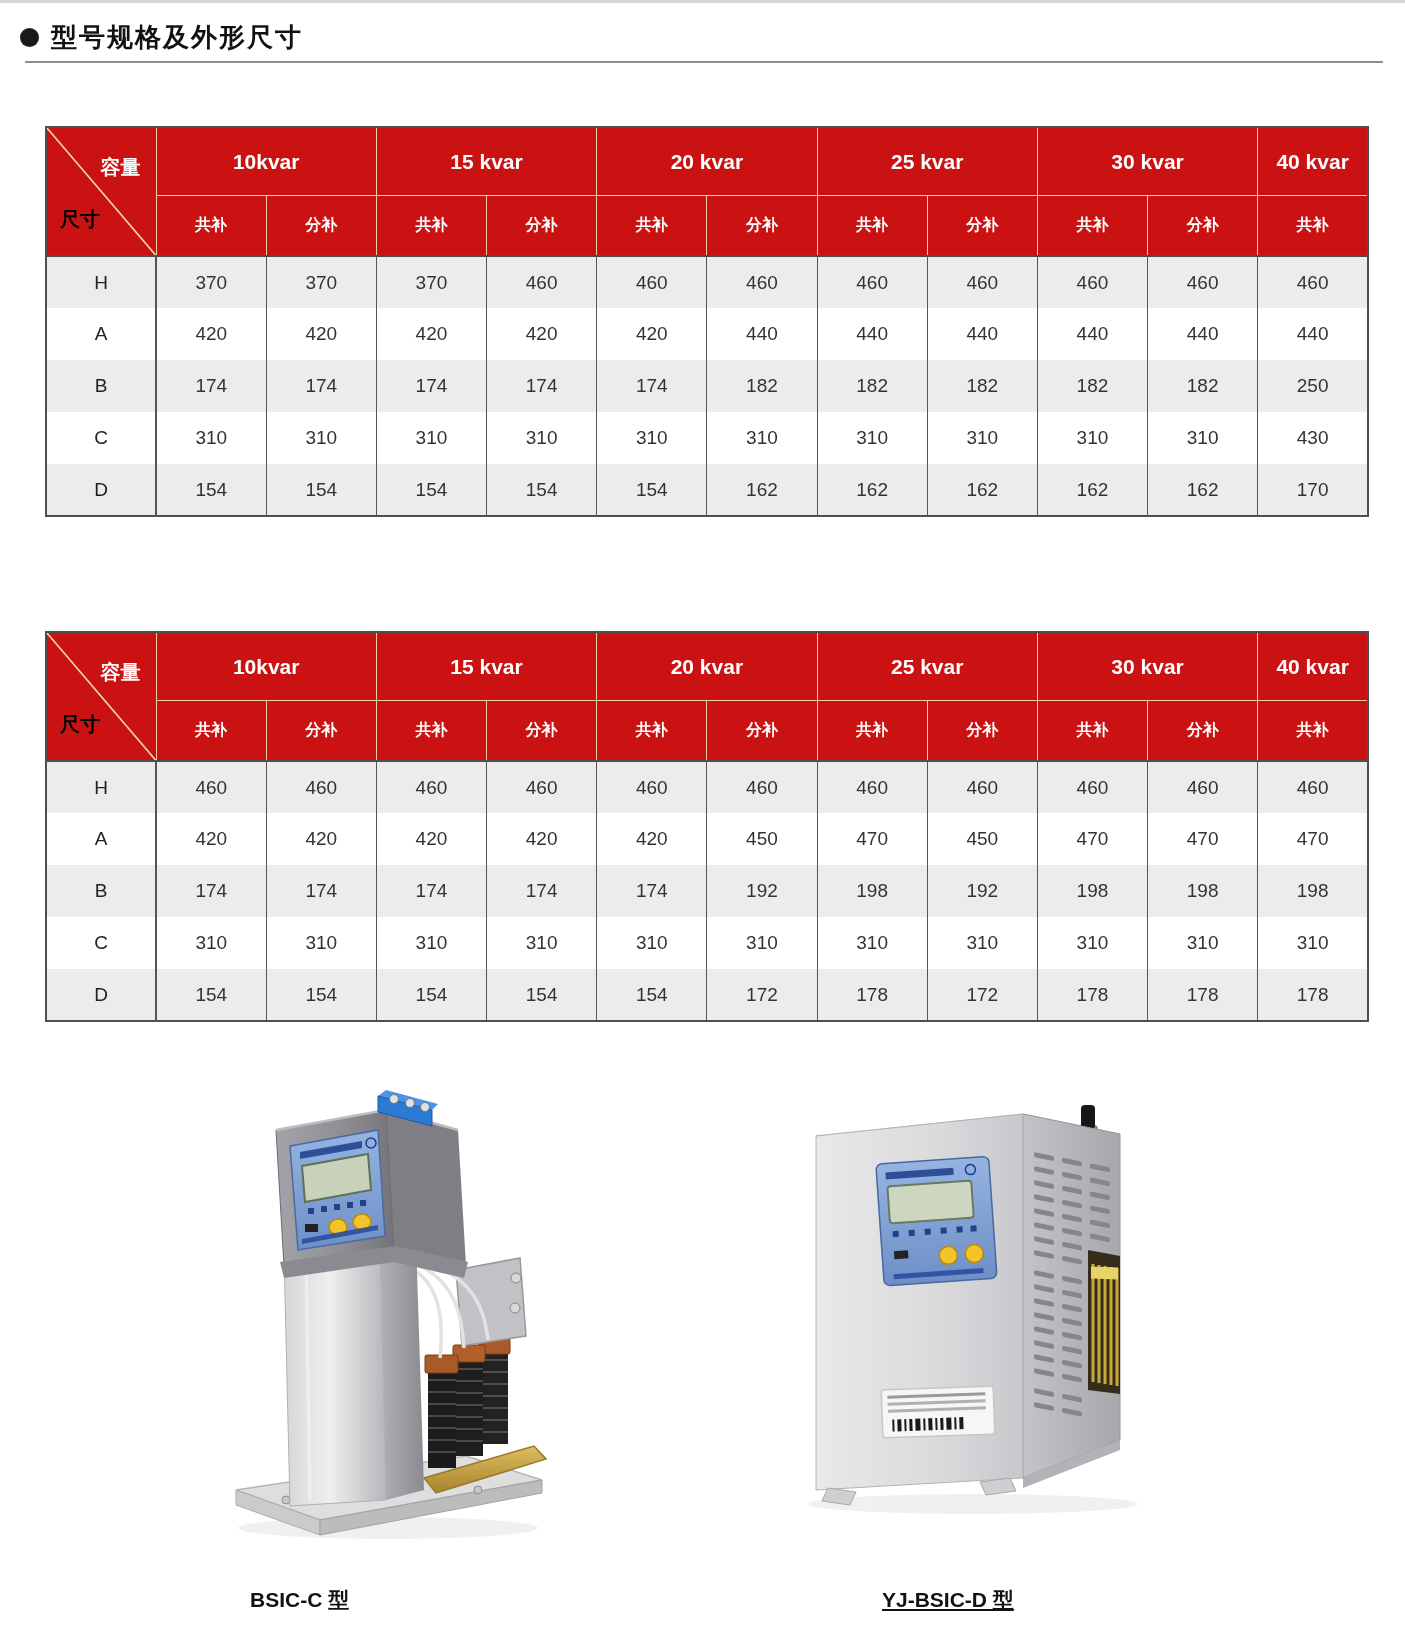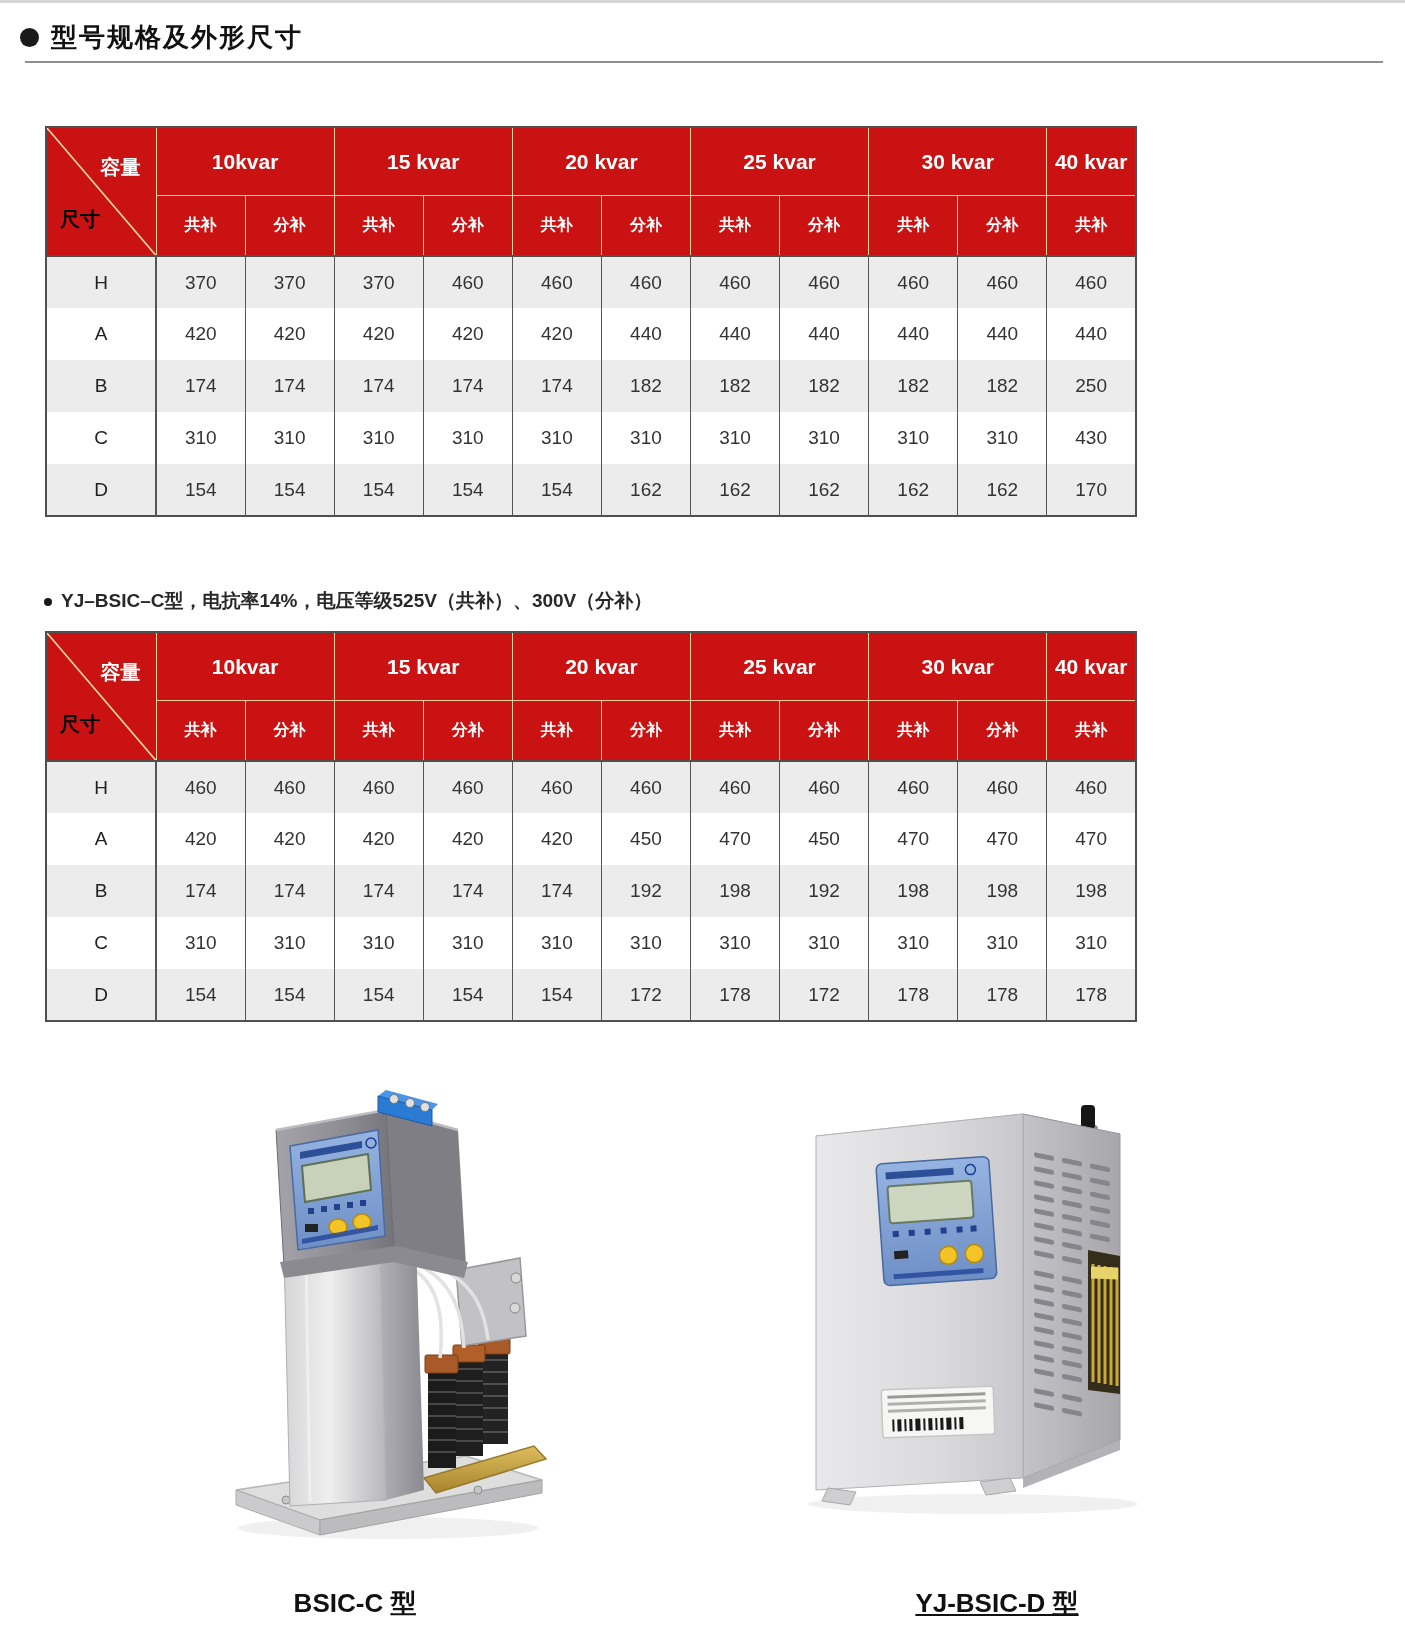--- a/index.html
+++ b/index.html
@@ -16,42 +16,42 @@
   
   .subtitle{position:absolute;display:flex;align-items:center;gap:9px;font-size:19px;font-weight:bold;color:#282828;}
   .sub-bullet{width:8px;height:8px;border-radius:50%;background:#1a1a1a;flex:0 0 auto;margin-top:2px;}
   .subtitle-1{left:44px;top:80px;}
   .subtitle-2{left:44px;top:588px;}
 
   
   .tbl-wrap{position:absolute;left:45px;width:1324px;}
   .tbl-1{top:126px;}
   .tbl-2{top:631px;}
-  table.spec{border-collapse:collapse;table-layout:fixed;width:1092px;border:2px solid #4f4f4f;}
+  table.spec{border-collapse:collapse;table-layout:fixed;width:1324px;border:2px solid #4f4f4f;}
   .spec th,.spec td{padding:0;text-align:center;vertical-align:middle;}
   .spec thead th{background:#cb1212;color:#fff;font-weight:bold;border:1px solid #eecf9f;}
   .spec thead tr.g th{height:67px;font-size:21px;}
   .spec thead tr.s th{height:59px;font-size:16px;}
   .spec thead th.corner{position:relative;}
   .spec .diag{position:absolute;left:0;top:0;width:100%;height:100%;}
   .spec .diag line{stroke:#f2d7a8;stroke-width:1.6;}
   .spec .c-top{position:absolute;top:26px;right:15px;font-size:20px;color:#fff;}
   .spec .c-bot{position:absolute;bottom:22px;left:13px;font-size:20px;color:#000000;}
   .spec tbody tr{height:52px;}
   .spec tbody tr:nth-child(odd){background:#ececec;}
   .spec tbody tr:nth-child(even){background:#ffffff;}
   .spec tbody th{font-weight:normal;font-size:19px;color:#222;border-right:2px solid #555;}
   .spec tbody td{font-size:19px;color:#333;border-left:1px solid #555;border-right:1px solid #555;}
   .spec tbody tr:first-child th,.spec tbody tr:first-child td{border-top:2px solid #4f4f4f;}
 
   
   .fig{position:absolute;}
   .fig-1{left:228px;top:1038px;}
   .fig-2{left:788px;top:1072px;}
-  .caption{position:absolute;top:1586px;font-size:26px;font-weight:bold;color:#111;text-align:center;}
+  .caption{position:absolute;top:1586px;font-size:21px;font-weight:bold;color:#111;}
   .caption-1{left:250px;width:210px;}
   .caption-2{left:882px;width:230px;text-decoration:underline;}
 </style>
 </head>
 <body>
 
 <div class="page">
   <div class="top-edge"></div>
 
   <div class="title-row">
@@ -175,24 +175,20 @@
             <td>162</td>
             <td>162</td>
             <td>162</td>
             <td>162</td>
             <td>170</td>
           </tr>
         </tbody>
       </table>
   </div>
 
-  <div class="subtitle subtitle-2">
-    <span class="sub-bullet"></span>
-    <span>YJ–BSIC–C型，电抗率14%，电压等级525V（共补）、300V（分补）</span>
-  </div>
 
   <div class="tbl-wrap tbl-2">
     <table class="spec">
         <colgroup>
           <col style="width: 110px;">
           <col>
           <col>
           <col>
           <col>
           <col>

